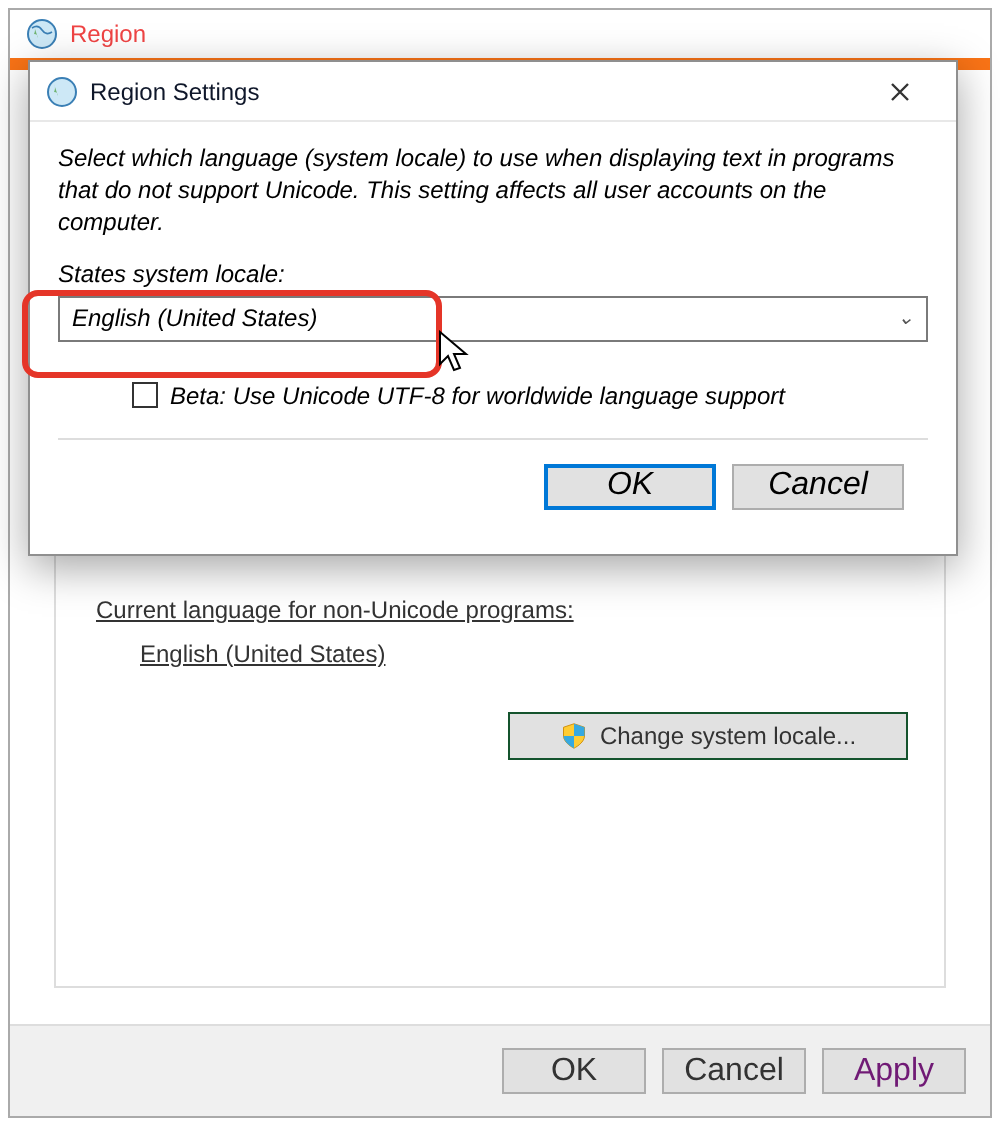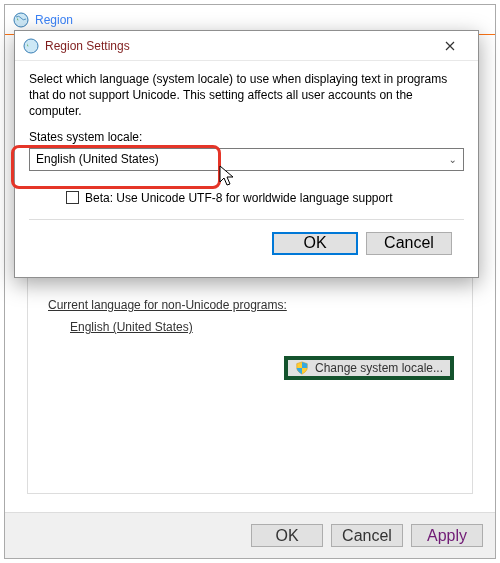--- a/index.html
+++ b/index.html
@@ -20,22 +20,22 @@
       background: #fff;
       display: flex;
       flex-direction: column;
     }
     .parent-titlebar {
       height: 30px;
       display: flex;
       align-items: center;
       padding: 0 8px;
       background: #fff;
-      border-bottom: 1px solid #f97316;
-      color: #3b82f6;
+      border-bottom: 6px solid #f97316;
+      color: #ef4444;
     }
     .parent-titlebar .globe { margin-right: 6px; }
     .parent-body {
       flex: 1;
       padding: 14px 22px;
       position: relative;
       color: #333;
       text-decoration: underline;
     }
     .tab-panel {
@@ -44,23 +44,23 @@
       padding: 18px 16px 16px 16px;
       height: 445px;
       position: relative;
     }
     .section-label { margin-top: 230px; margin-left: 4px; }
     .lang-value { margin: 8px 0 12px 26px; }
     .change-btn {
       position: absolute;
       right: 18px;
       top: 306px;
-      width: 170px; height: 24px;
+      width: 200px; height: 24px;
       background: #e1e1e1;
-      border: 4px solid #14532d;
+      border: 1px solid #14532d;
       display: flex;
       align-items: center;
       justify-content: center;
       gap: 6px;
       font-size: 12px;
       cursor: pointer;
     }
     .shield-icon svg { width: 14px; height: 14px; display:block; }
     .parent-footer {
       height: 46px;
@@ -93,31 +93,31 @@
       display: flex;
       flex-direction: column;
     }
     .dialog-titlebar {
       height: 30px;
       display: flex;
       align-items: center;
       padding: 0 8px;
       border-bottom: 1px solid #e8e8e8;
       font-size: 12px;
-      color: #7f1d1d;
+      color: #0f172a;
     }
     .dialog-titlebar .title-text { flex: 1; margin-left: 6px; }
     .close-btn {
       width: 40px; height: 28px;
       display:flex; align-items:center; justify-content:center;
       cursor:pointer;
       font-size: 14px;
       color:#333;
     }
-    .dialog-body { padding: 10px 14px 8px 14px; flex:1; position:relative; }
+    .dialog-body { padding: 10px 14px 8px 14px; flex:1; position:relative;font-style:italic; }
     .desc { line-height: 1.35; margin-bottom: 10px; }
     .locale-label { margin-bottom: 4px; }
     .dropdown {
       width: 100%; height: 23px;
       border: 1px solid #7a7a7a;
       background: #fff;
       display:flex; align-items:center;
       padding: 0 6px;
       position: relative;
       cursor: pointer;

